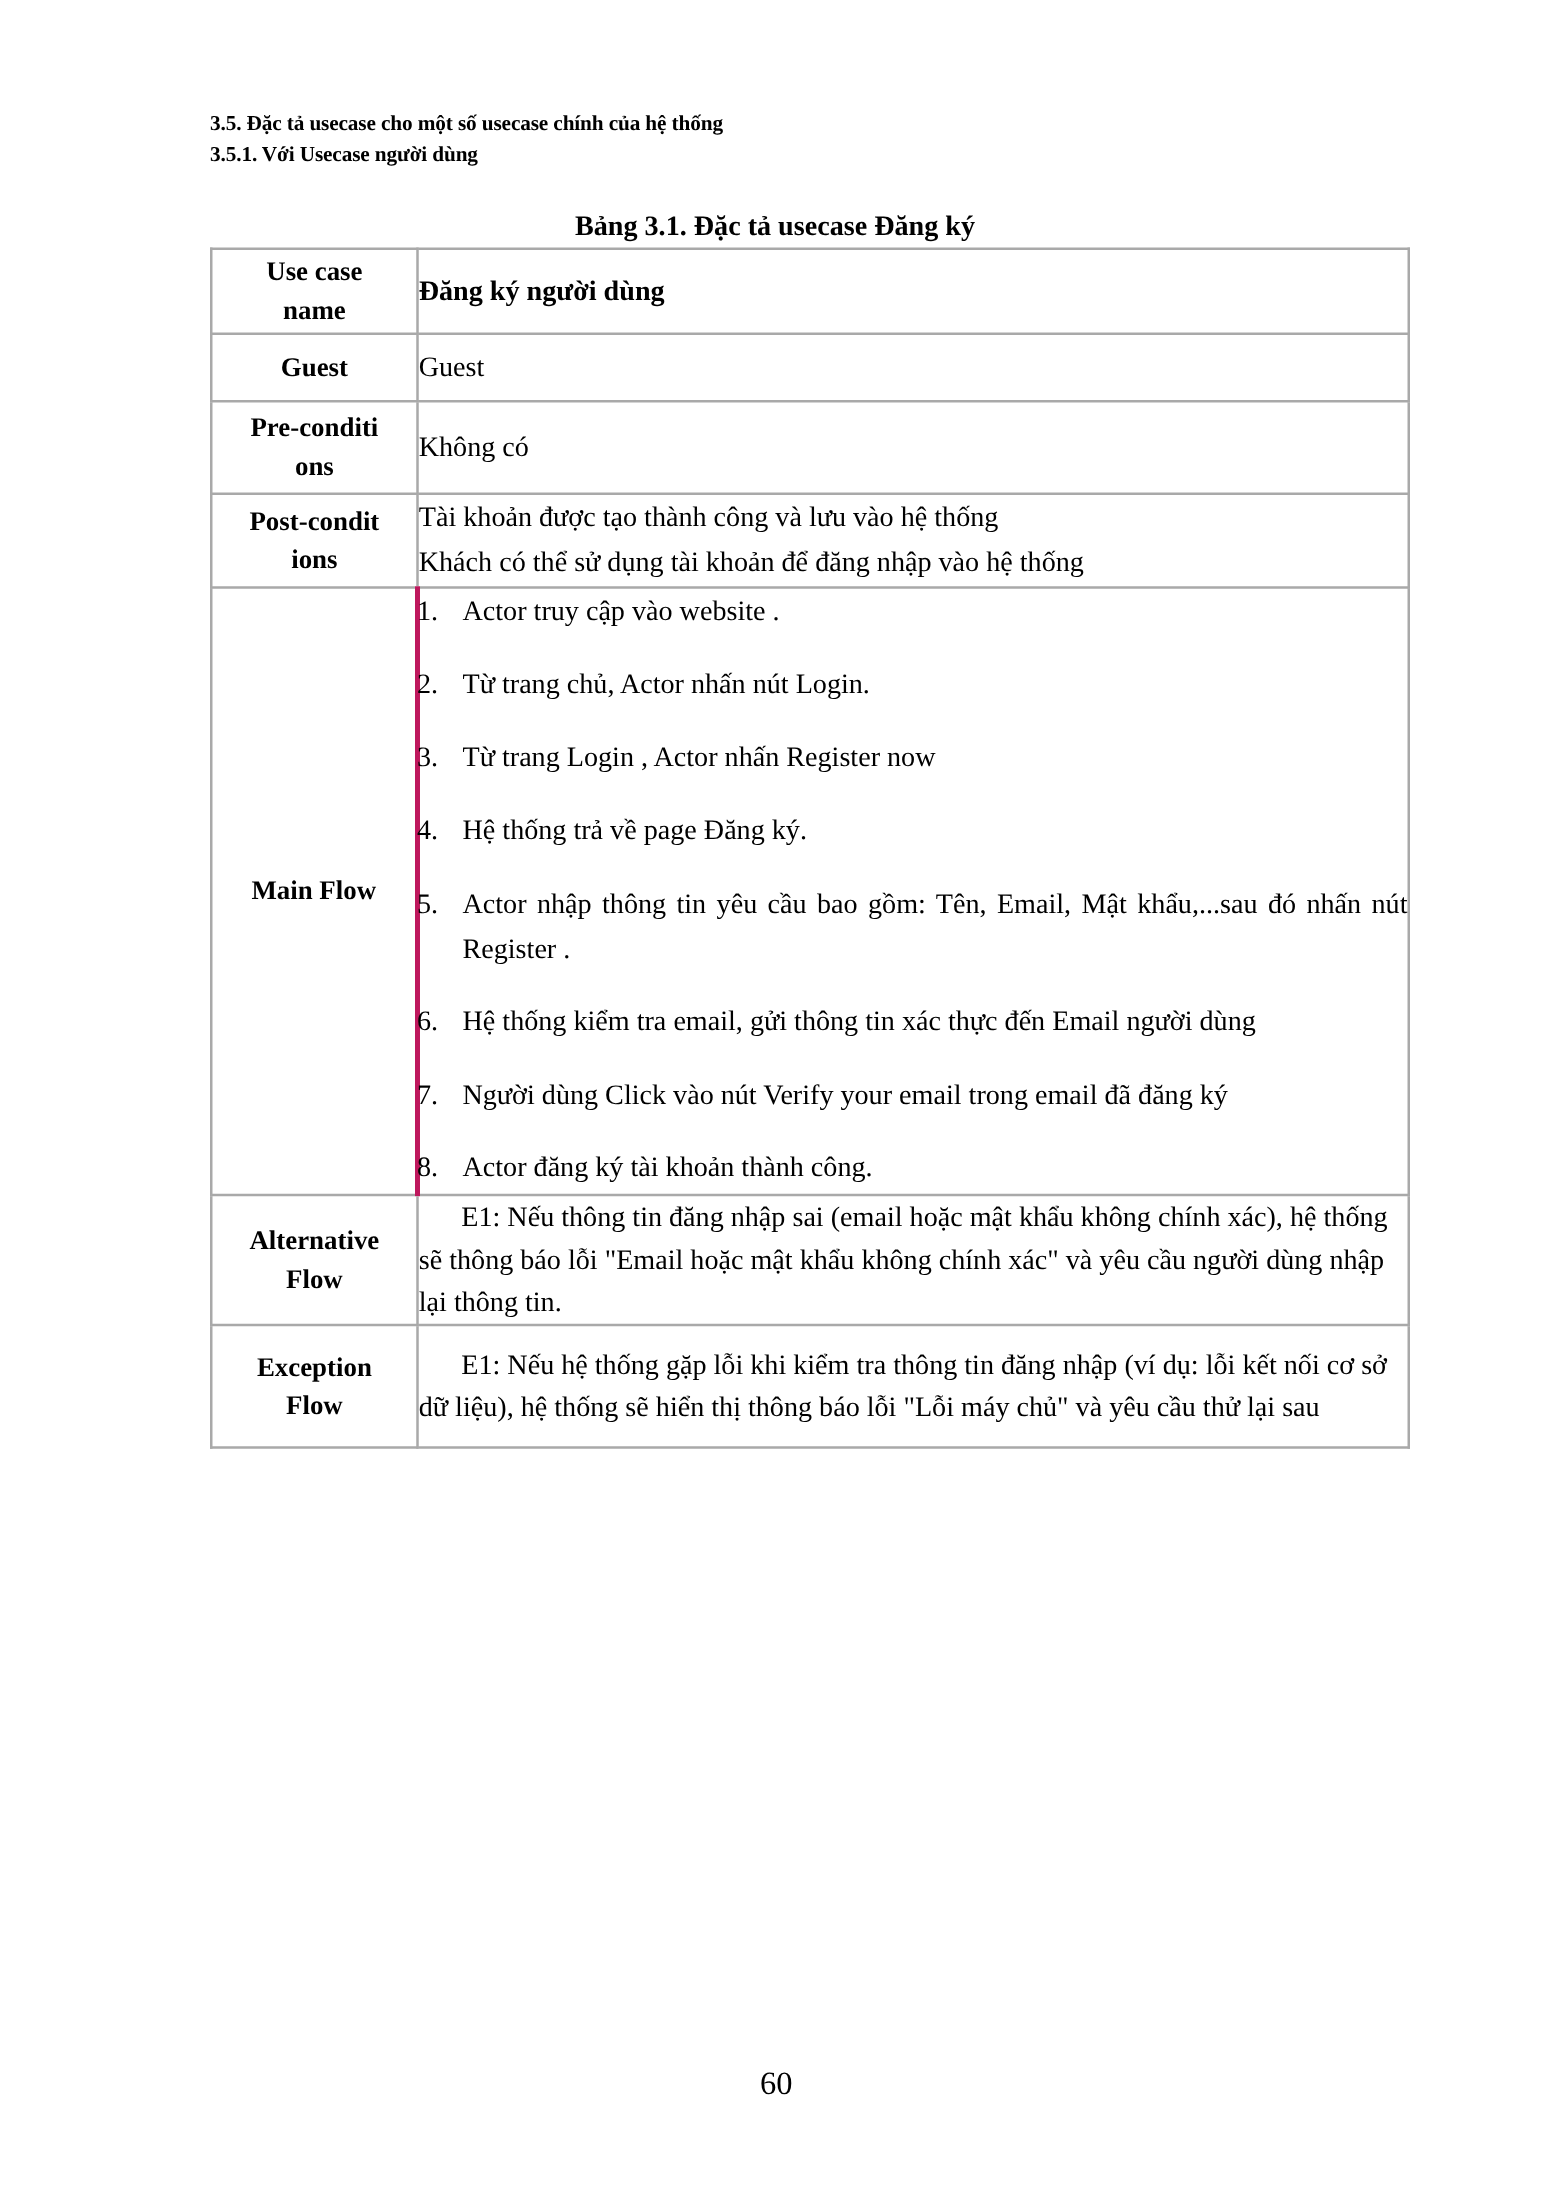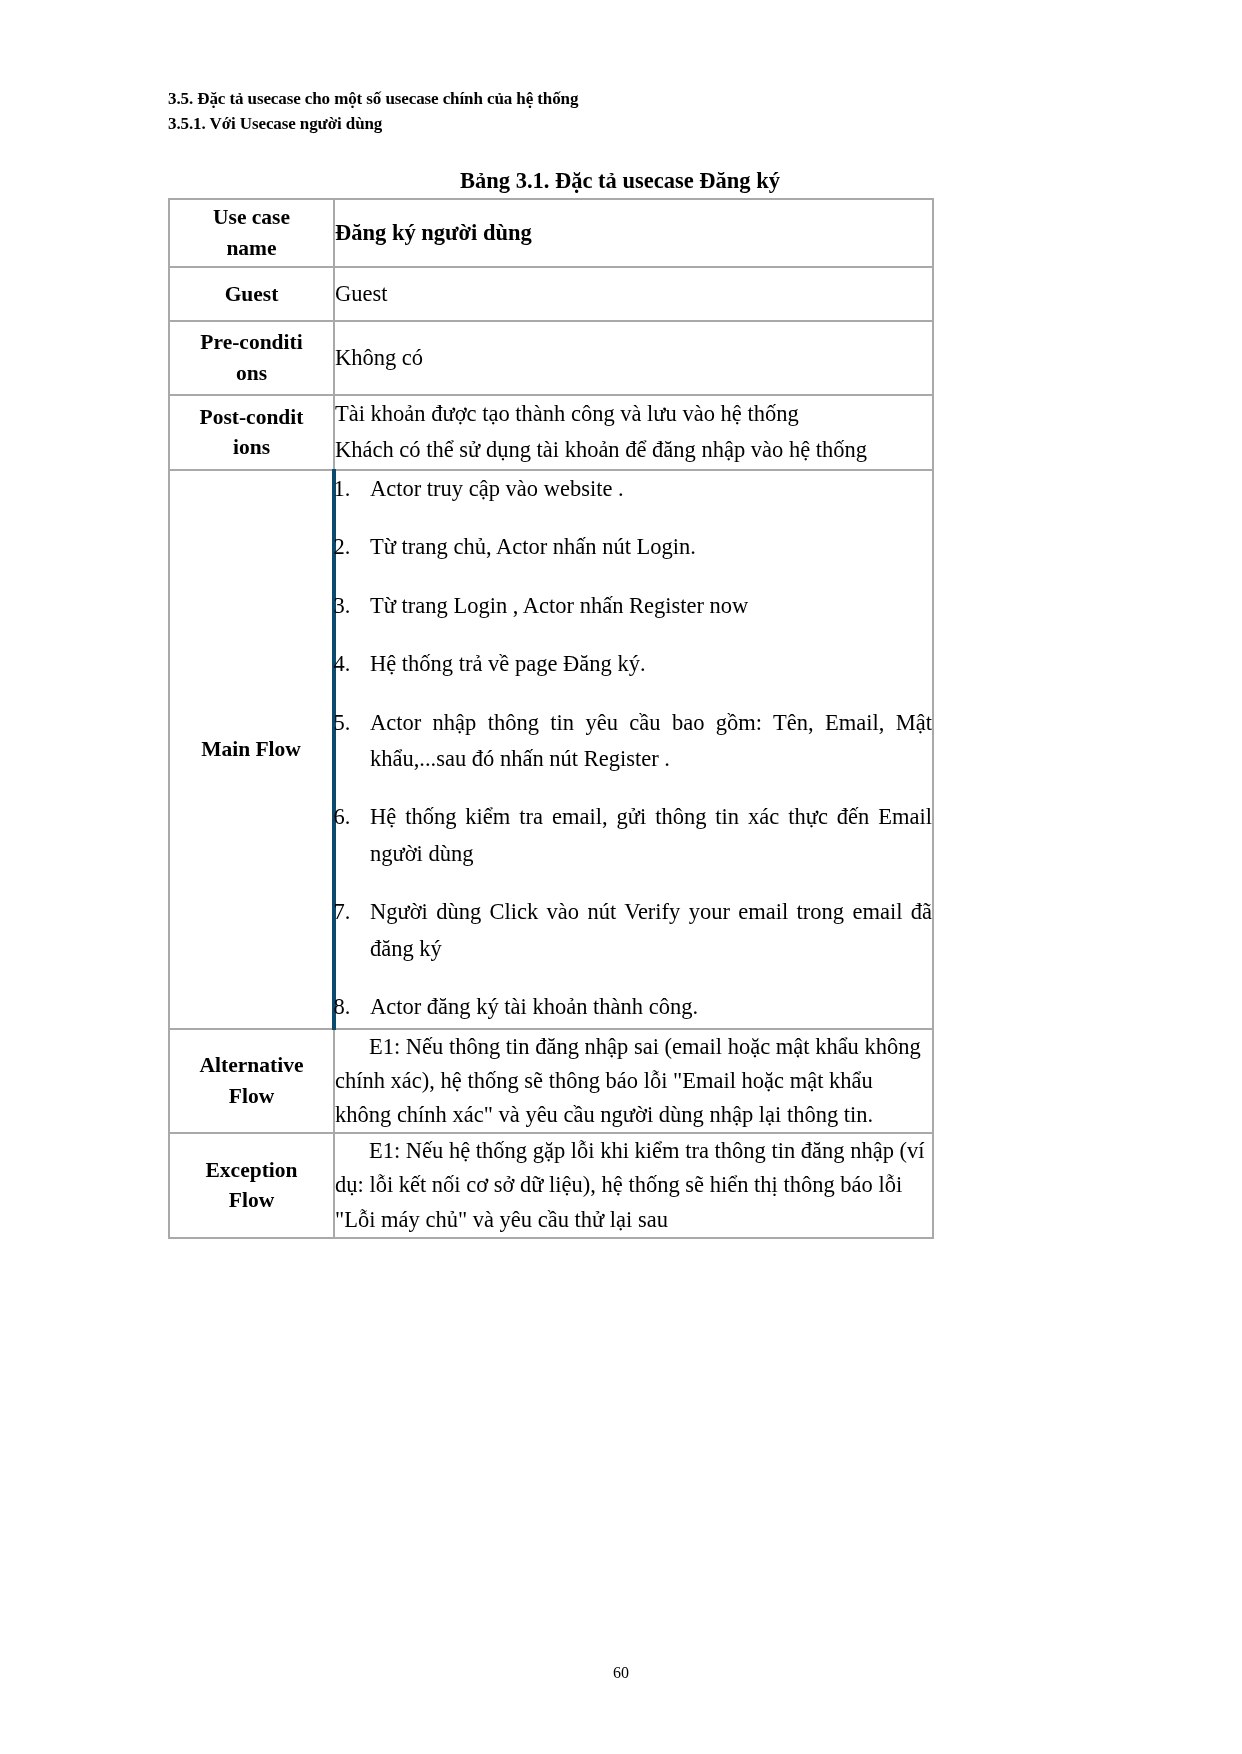--- a/index.html
+++ b/index.html
@@ -38,21 +38,21 @@
     text-align: center;
     font-weight: bold;
     font-size: 22.5px;
     margin-top: 32px;
     margin-bottom: 4px;
     padding-right: 20px;
   }
 
   table.spec {
     border-collapse: collapse;
-    width: 766px;
+    width: 960px;
     table-layout: fixed;
     margin: 0;
   }
   table.spec td {
     border: 2px solid #a9a9a9;
     vertical-align: middle;
     padding: 0;
   }
   td.label {
     width: 163px;
@@ -80,21 +80,21 @@
   tr.r-post td { height: 72px; }
   tr.r-alt td { height: 96px; }
   tr.r-exc td { height: 96px; }
 
   
   td.mainflow {
     border: 4px solid #000000;
     padding: 18px 26px 18px 24px;
   }
   td.label.mainflow-label {
-    border-right: 4px solid #0c4a6e;
+    border-right: 4px solid #be185d;
   }
 
   ol.flow {
     margin: 0;
     padding: 0 0 0 20px;
     list-style: decimal;
     font-size: 22.5px;
   }
   ol.flow li {
     margin: 0 0 22px 0;
@@ -117,21 +117,21 @@
     margin: 0;
     line-height: 1.62;
   }
 
   .pagenum {
     position: absolute;
     left: 0;
     right: 0;
     bottom: 72px;
     text-align: center;
-    font-size: 16px;
+    font-size: 26px;
   }
 </style>
 </head>
 <body>
 
 <div class="page">
 
   <div class="heading">3.5. Đặc tả usecase cho một số usecase chính của hệ thống</div>
   <div class="heading sub">3.5.1. Với Usecase người dùng</div>
 

